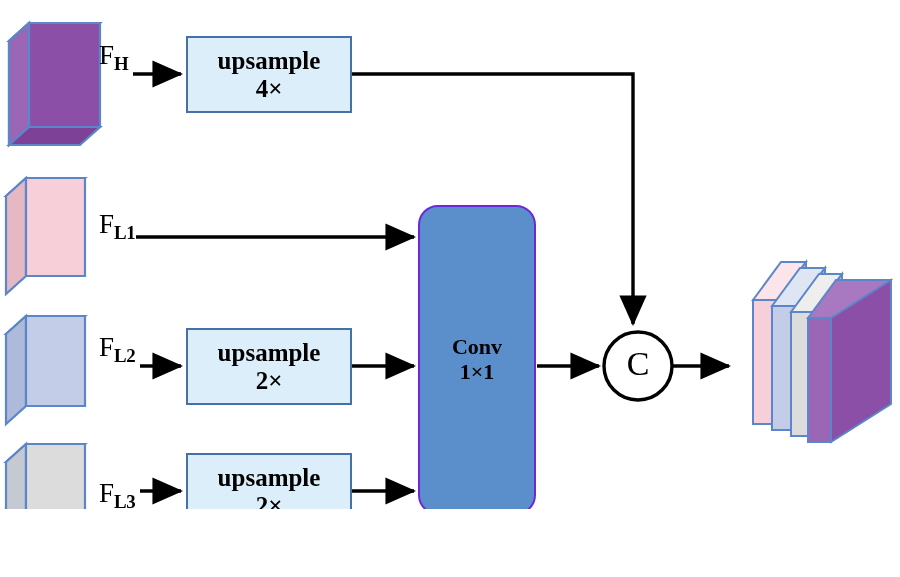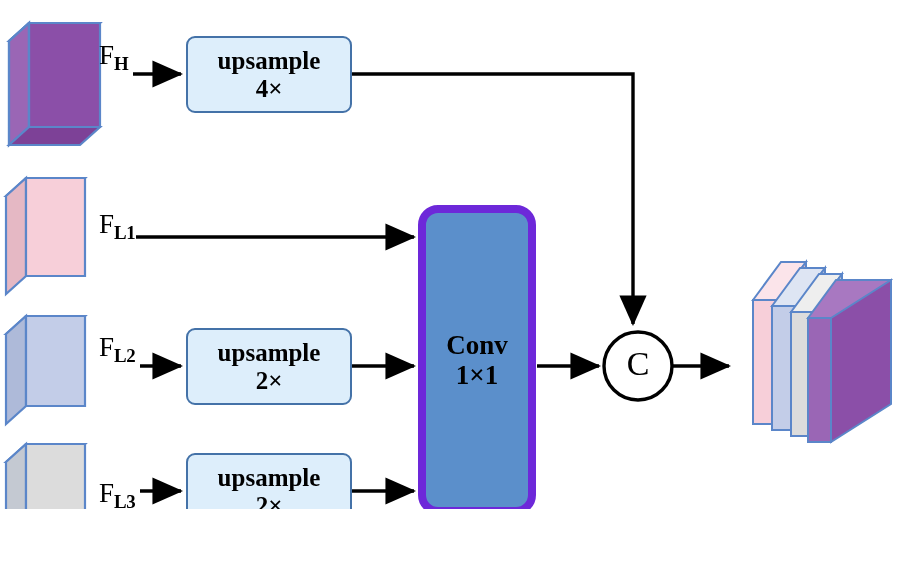--- a/index.html
+++ b/index.html
@@ -21,43 +21,43 @@
     position: absolute;
     left: 0;
     top: 0;
     width: 900px;
     height: 577px;
   }
   .node-box {
     position: absolute;
     box-sizing: border-box;
     border: 2px solid #4472a8;
-    border-radius: 9px;
+    border-radius: 0;
     display: flex;
     flex-direction: column;
     align-items: center;
     justify-content: center;
     line-height: 1.12;
   }
   .upsample-box {
     background: #ddeefb;
     color: #000000;
     font-weight: bold;
     font-size: 25px;
   }
   .upsample-box .line2 {
     font-size: 25px;
   }
   .conv-box {
     background: #5b8fcb;
-    border: 8px solid #6d28d9;
+    border: 2px solid #6d28d9;
     border-radius: 20px;
     color: #000000;
     font-weight: bold;
-    font-size: 27px;
+    font-size: 22px;
   }
   .fmap-label {
     position: absolute;
     font-family: "Liberation Serif", serif;
     font-size: 27px;
     color: #000000;
     white-space: nowrap;
     letter-spacing: 0px;
   }
   .fmap-label sub {

